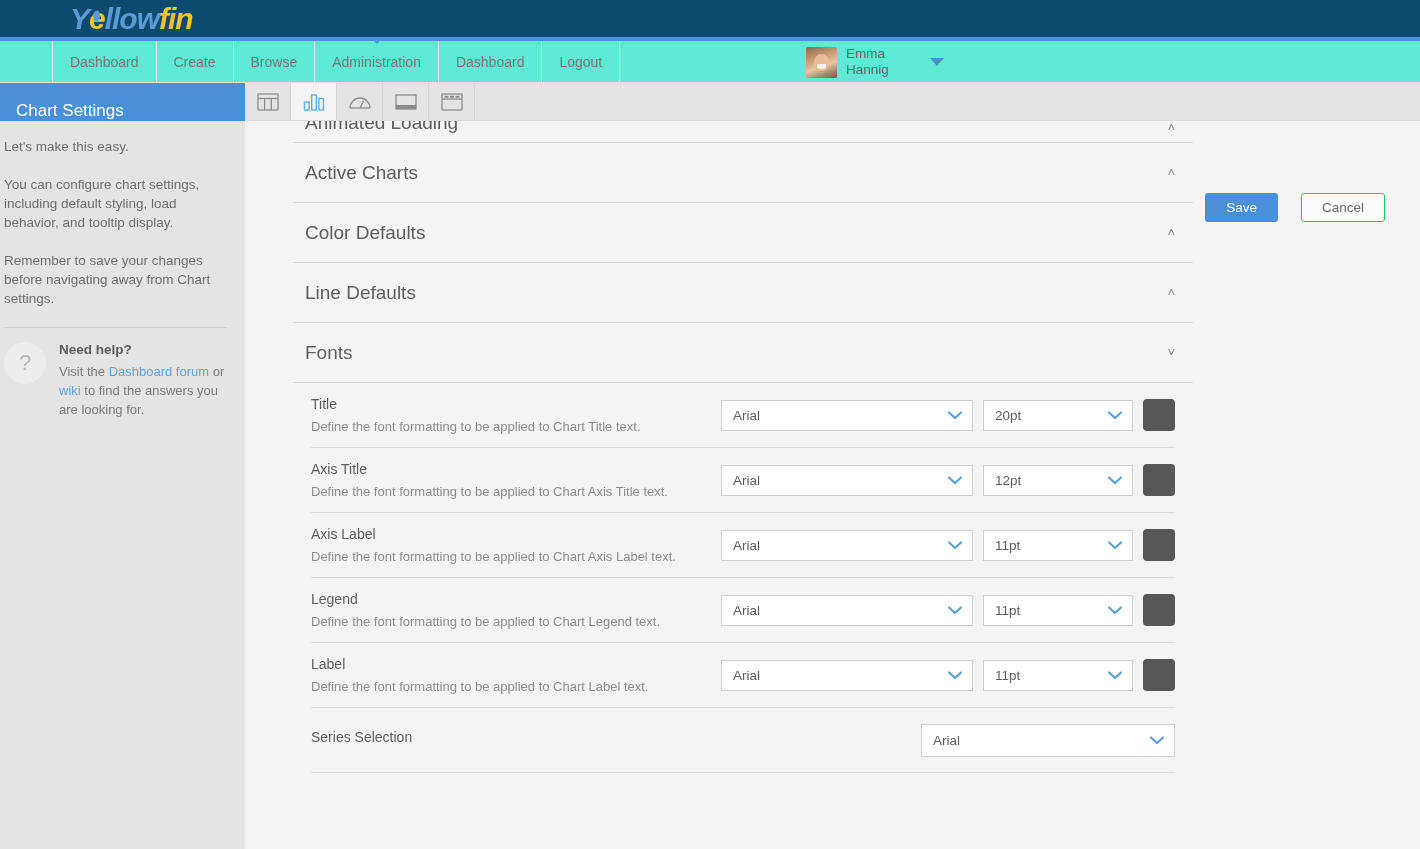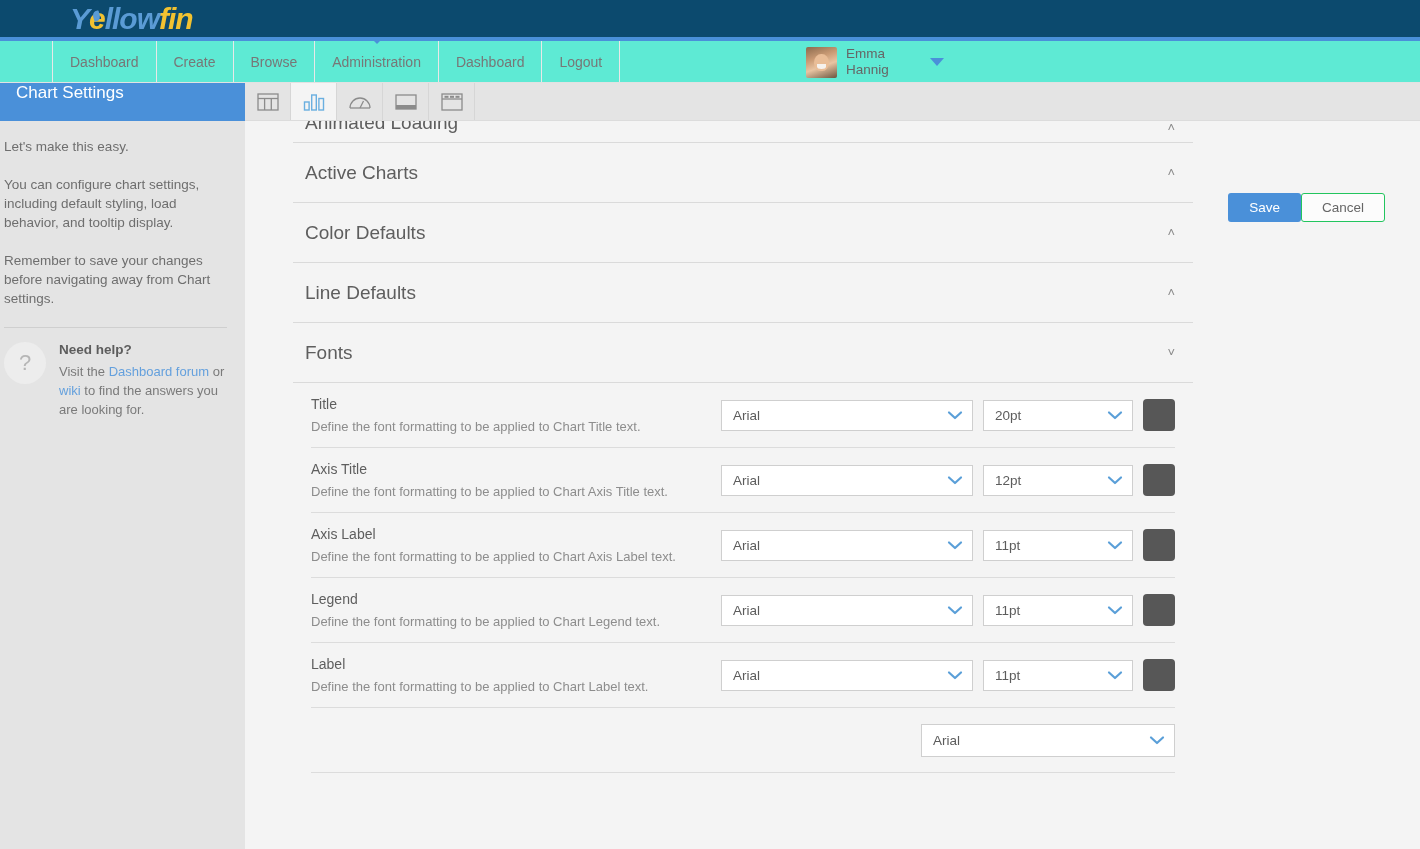--- a/index.html
+++ b/index.html
@@ -84,21 +84,21 @@
     border-top:8px solid #4a90d9;
   }
 
   
   .shell { display:flex; height:770px; }
 
   
   .sidebar { width:245px; flex:none; background:#e4e4e4; }
   .sidebar-head {
     height:38px; background:#4a90d9; color:#fff;
-    display:flex; align-items:flex-start; padding-left:16px;
+    display:flex; align-items:flex-end; padding-left:16px;
     font-size:17px;
   }
   .sidebar-body { padding:16px 18px 0 4px; }
   .sb-p {
     font-size:13.5px; color:#6e6e6e; line-height:19px;
     margin-bottom:19px;
   }
   .sb-divider { height:1px; background:#cfcfcf; margin:4px 0 14px 0; }
   .helpwrap { display:flex; gap:13px; }
   .help-circle {
@@ -167,21 +167,21 @@
   .chev-blue {
     width:16px; height:10px; flex:none;
   }
   .swatch {
     width:32px; height:32px; border-radius:4px; background:#575757;
     cursor:pointer; flex:none;
   }
 
   .action-col {
     position:absolute; right:35px; top:110px;
-    display:flex; gap:0;
+    display:flex; gap:23px;
   }
   .btn {
     height:29px; padding:0 20px; border-radius:3px;
     font-size:13.5px; display:flex; align-items:center;
     justify-content:center; cursor:pointer; border:1px solid transparent;
   }
   .btn-primary { background:#4a90d9; color:#fff; }
   .btn-secondary { background:#fcfcfc; color:#666; border:1px solid #22c55e; }
 </style>
 </head>
@@ -423,20 +423,21 @@
                   <span class="val">11pt</span>
                   <svg class="chev-blue" viewBox="0 0 16 10" fill="none" stroke="#5a9fd8" stroke-width="2.2" stroke-linecap="round" stroke-linejoin="round">
                     <polyline points="2,2.5 8,8 14,2.5"></polyline>
                   </svg>
                 </div>
                 <div class="swatch" style="background:#575757"></div>
               </div>
             </div>
             <div class="fontrow">
               <div class="fr-textcol">
+                <div class="fr-label">Series Selection</div>
               </div>
               <div class="fr-controls">
                 <div class="select sel-series">
                   <span class="val">Arial</span>
                   <svg class="chev-blue" viewBox="0 0 16 10" fill="none" stroke="#5a9fd8" stroke-width="2.2" stroke-linecap="round" stroke-linejoin="round">
                     <polyline points="2,2.5 8,8 14,2.5"></polyline>
                   </svg>
                 </div>
               </div>
             </div>

